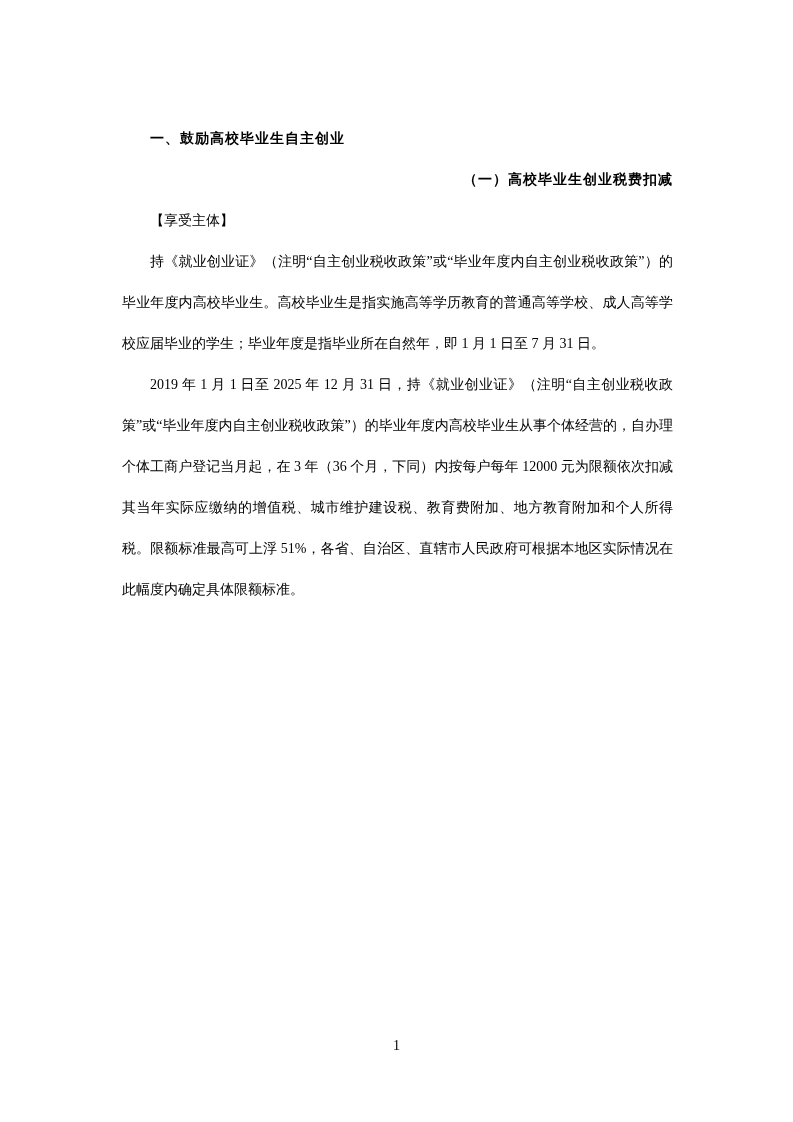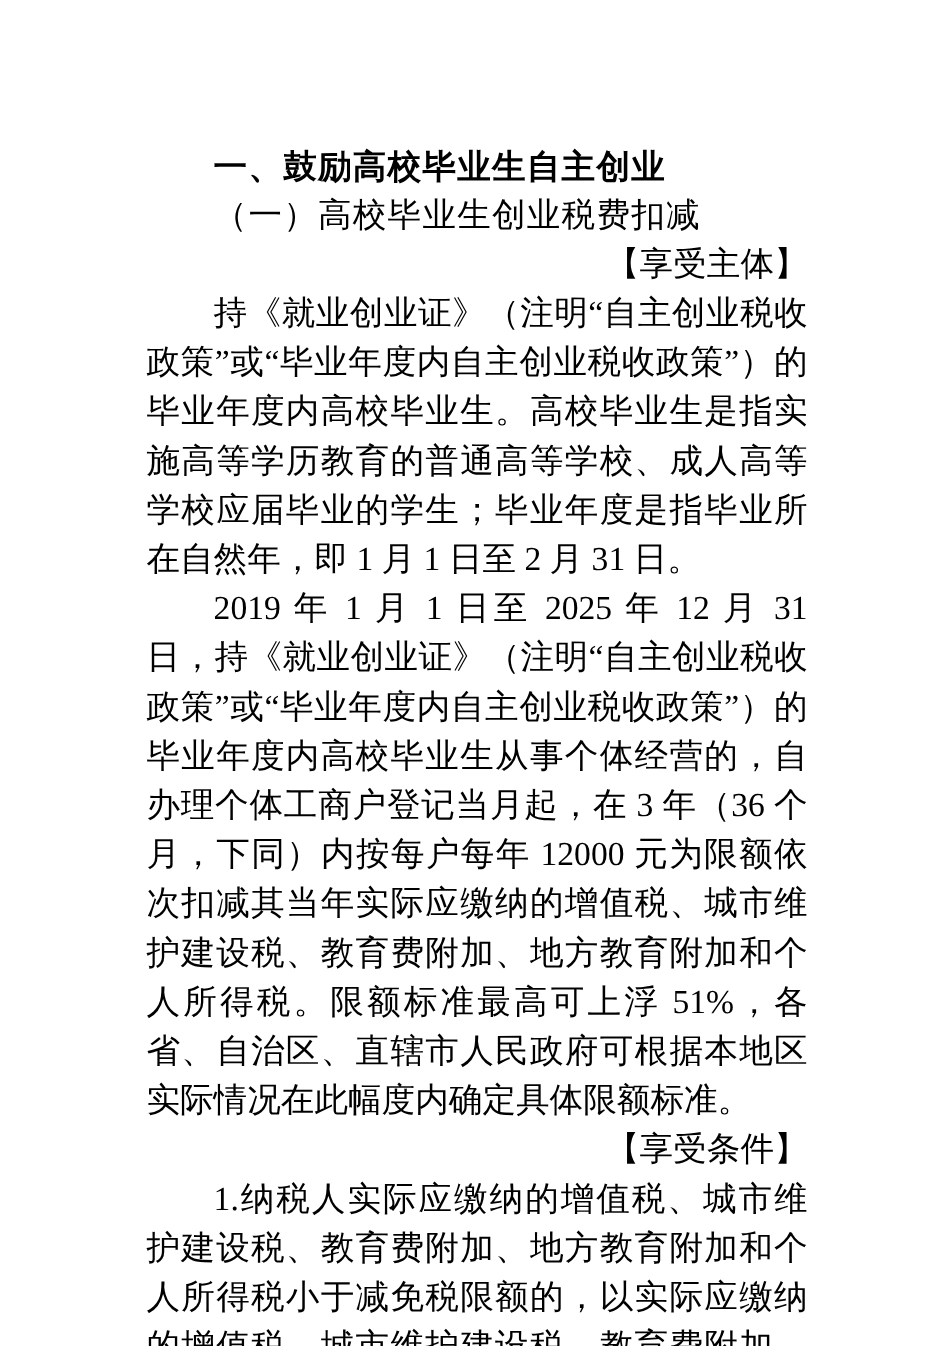--- a/index.html
+++ b/index.html
@@ -17,36 +17,37 @@
     overflow: hidden;
   }
   .content {
     position: absolute;
     left: 122px;
     top: 118px;
     width: 551px;
   }
   .content p {
     margin: 0;
-    font-size: 28px;
+    font-size: 14px;
     line-height: 41px;
     text-indent: 2em;
     color: #000000;
   }
   .h1 {
     font-family: "Liberation Sans", "DejaVu Sans", sans-serif;
     font-weight: bold;
     letter-spacing: 1px;
   }
   .h2 {
-    font-weight: normal;
+    font-weight: bold;
     letter-spacing: 1px;
+    text-align: right;
   }
   .label {
-    text-align: right;
+    text-align: left;
   }
   .body-par {
     text-align: justify;
     text-justify: inter-character;
   }
   .footer {
     position: absolute;
     left: 0;
     right: 0;
     top: 1036px;
@@ -64,30 +65,26 @@
 
 <div class="page">
   <div class="content">
 
     <p class="h1">一、鼓励高校毕业生自主创业</p>
 
     <p class="h2">（一）高校毕业生创业税费扣减</p>
 
     <section>
       <p class="label">【享受主体】</p>
-      <p class="body-par">持《就业创业证》（注明“自主创业税收政策”或“毕业年度内自主创业税收政策”）的毕业年度内高校毕业生。高校毕业生是指实施高等学历教育的普通高等学校、成人高等学校应届毕业的学生；毕业年度是指毕业所在自然年，即 1 月 1 日至 2 月 31 日。</p>
+      <p class="body-par">持《就业创业证》（注明“自主创业税收政策”或“毕业年度内自主创业税收政策”）的毕业年度内高校毕业生。高校毕业生是指实施高等学历教育的普通高等学校、成人高等学校应届毕业的学生；毕业年度是指毕业所在自然年，即 1 月 1 日至 7 月 31 日。</p>
     </section>
 
     <section>
       <p class="body-par">2019 年 1 月 1 日至 2025 年 12 月 31 日，持《就业创业证》（注明“自主创业税收政策”或“毕业年度内自主创业税收政策”）的毕业年度内高校毕业生从事个体经营的，自办理个体工商户登记当月起，在 3 年（36 个月，下同）内按每户每年 12000 元为限额依次扣减其当年实际应缴纳的增值税、城市维护建设税、教育费附加、地方教育附加和个人所得税。限额标准最高可上浮 51%，各省、自治区、直辖市人民政府可根据本地区实际情况在此幅度内确定具体限额标准。</p>
     </section>
 
-    <section>
-      <p class="label">【享受条件】</p>
-      <p class="body-par">1.纳税人实际应缴纳的增值税、城市维护建设税、教育费附加、地方教育附加和个人所得税小于减免税限额的，以实际应缴纳的增值税、城市维护建设税、教育费附加、地方</p>
-    </section>
 
   </div>
 
   <div class="footer">
     <span>1</span>
   </div>
 </div>
 
 </body></html>

